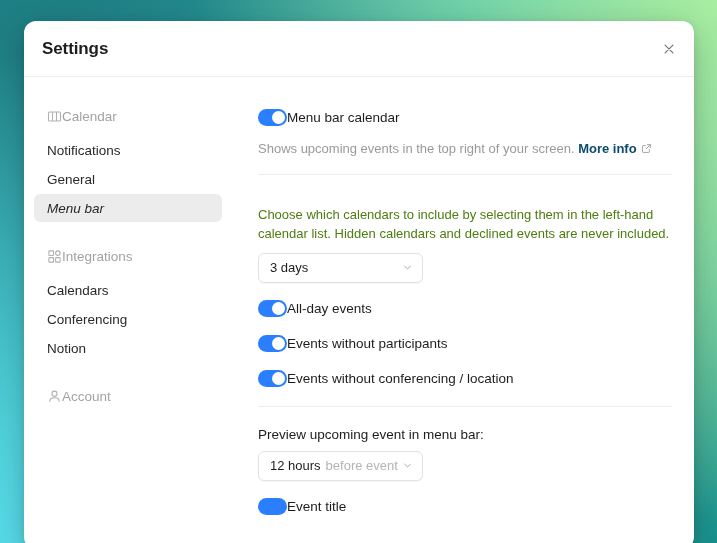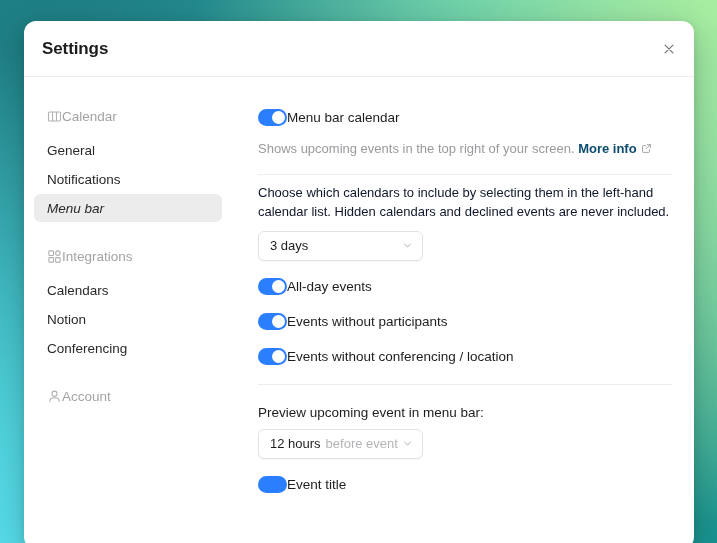--- a/index.html
+++ b/index.html
@@ -181,23 +181,23 @@
   }
 
   .divider {
     height: 1px;
     background: #ededed;
     margin: 15px 0 0 0;
   }
 
   .block-desc {
     font-size: 13px;
-    color: #0f172a;
+    color: #4d7c0f;
     line-height: 1.5;
-    margin-top: 8px;
+    margin-top: 30px;
   }
 
   .field-label {
     font-size: 13.5px;
     color: #1d1d1f;
     margin-top: 20px;
   }
 
   .select {
     margin-top: 9px;
@@ -252,38 +252,38 @@
 
     <div class="sidebar">
 
       <div class="nav-section-head">
         <svg class="nav-icon" viewBox="0 0 16 16" fill="none" stroke="currentColor" stroke-width="1.15">
           <rect x="1.6" y="3.2" width="12.8" height="9.6" rx="1.2"></rect>
           <path d="M5.9 3.2 V12.8 M10.1 3.2 V12.8"></path>
         </svg>
         <span class="sec-label">Calendar</span>
       </div>
+      <div class="nav-item">Notifications</div>
       <div class="nav-item">General</div>
-      <div class="nav-item">Notifications</div>
       <div class="nav-item selected">Menu bar</div>
 
       <div class="nav-group-gap"></div>
 
       <div class="nav-section-head">
         <svg class="nav-icon" viewBox="0 0 16 16" fill="none" stroke="currentColor" stroke-width="1.15">
           <rect x="2" y="2" width="5" height="5" rx="0.8"></rect>
           <rect x="9.2" y="2" width="4.8" height="4.8" rx="2.4"></rect>
           <rect x="2" y="9.2" width="5" height="4.8" rx="0.8"></rect>
           <rect x="9.2" y="9.2" width="4.8" height="4.8" rx="0.8"></rect>
         </svg>
         <span class="sec-label">Integrations</span>
       </div>
       <div class="nav-item">Calendars</div>
+      <div class="nav-item">Conferencing</div>
       <div class="nav-item">Notion</div>
-      <div class="nav-item">Conferencing</div>
 
       <div class="nav-group-gap"></div>
 
       <div class="nav-section-head">
         <svg class="nav-icon" viewBox="0 0 16 16" fill="none" stroke="currentColor" stroke-width="1.15">
           <circle cx="8" cy="5" r="2.7"></circle>
           <path d="M2.9 13.6 C2.9 10.9 5.2 9.4 8 9.4 C10.8 9.4 13.1 10.9 13.1 13.6"></path>
         </svg>
         <span class="sec-label">Account</span>
       </div>

